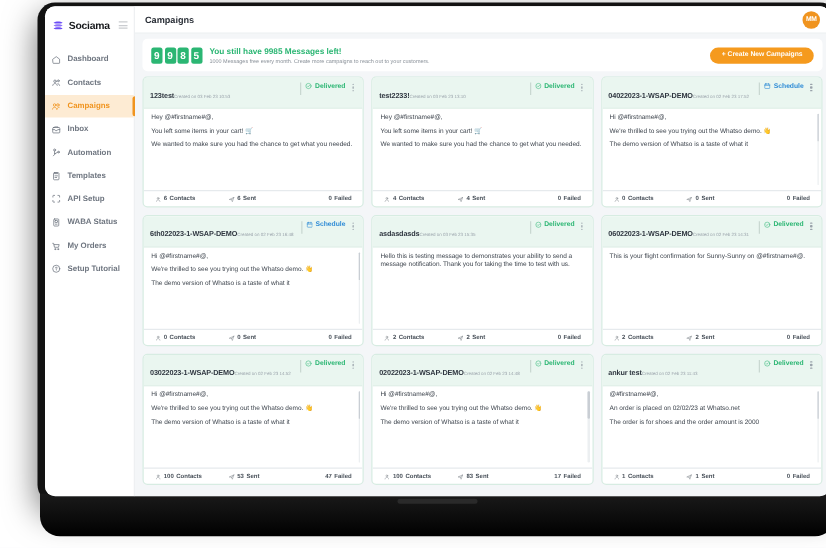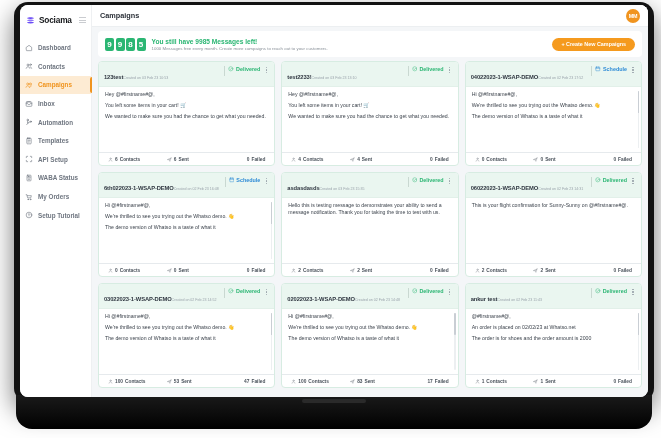--- a/index.html
+++ b/index.html
@@ -1,21 +1,21 @@
 <!DOCTYPE html>
 <html><head>
 <meta charset="utf-8">
 <style>
   * { box-sizing: border-box; margin:0; padding:0; }
   html,body{ width:661px; height:438px; overflow:hidden; background:#ffffff; }
   body{ font-family:"Liberation Sans", sans-serif; }
 
   
   #device{
-    position:absolute; left:0; top:0; width:595px; height:438px;
+    position:absolute; left:16px; top:0; width:595px; height:438px;
     background:#ffffff;
   }
   #bezel{
     position:absolute; left:14px; top:2px; width:640px; height:400px;
     background:#121212; border-radius:14px;
     box-shadow:0 10px 26px rgba(0,0,0,.55);
   }
   #base{
     position:absolute; left:16px; top:395px; width:636px; height:34px;
     background:linear-gradient(180deg,#1a1a1a 0%,#0b0b0b 60%,#000 100%);

